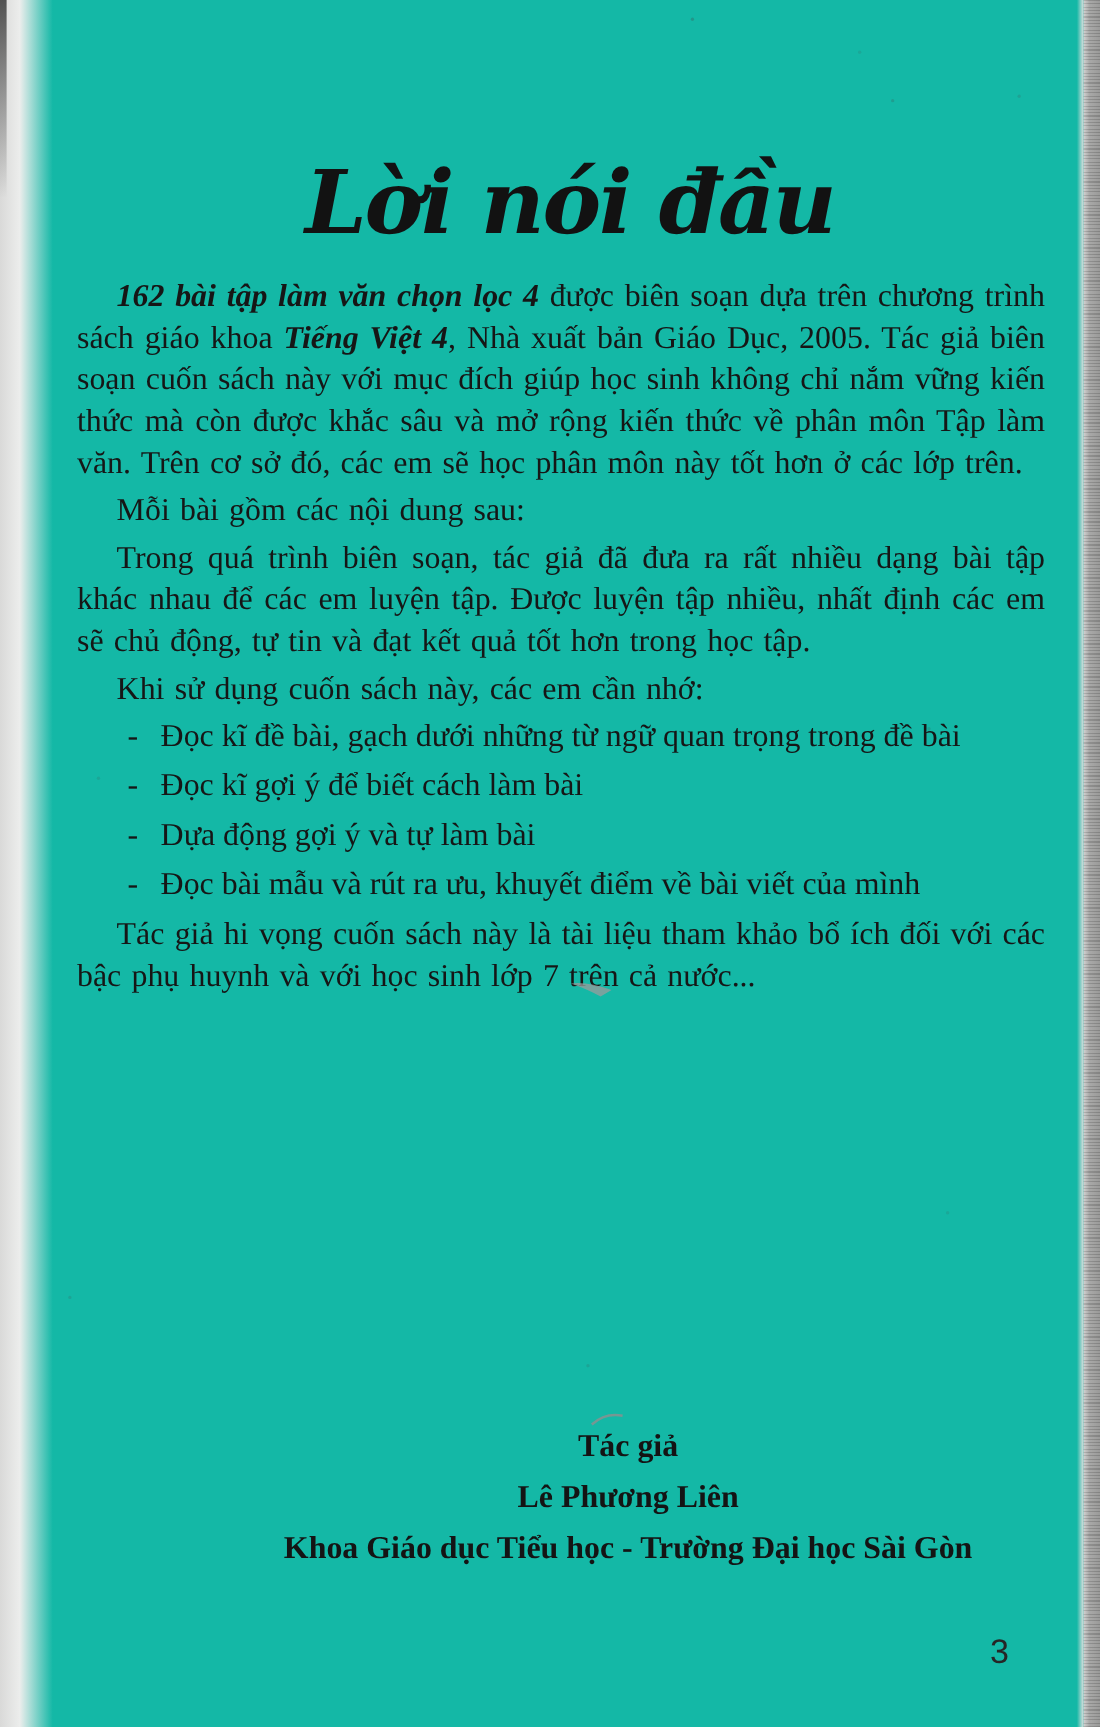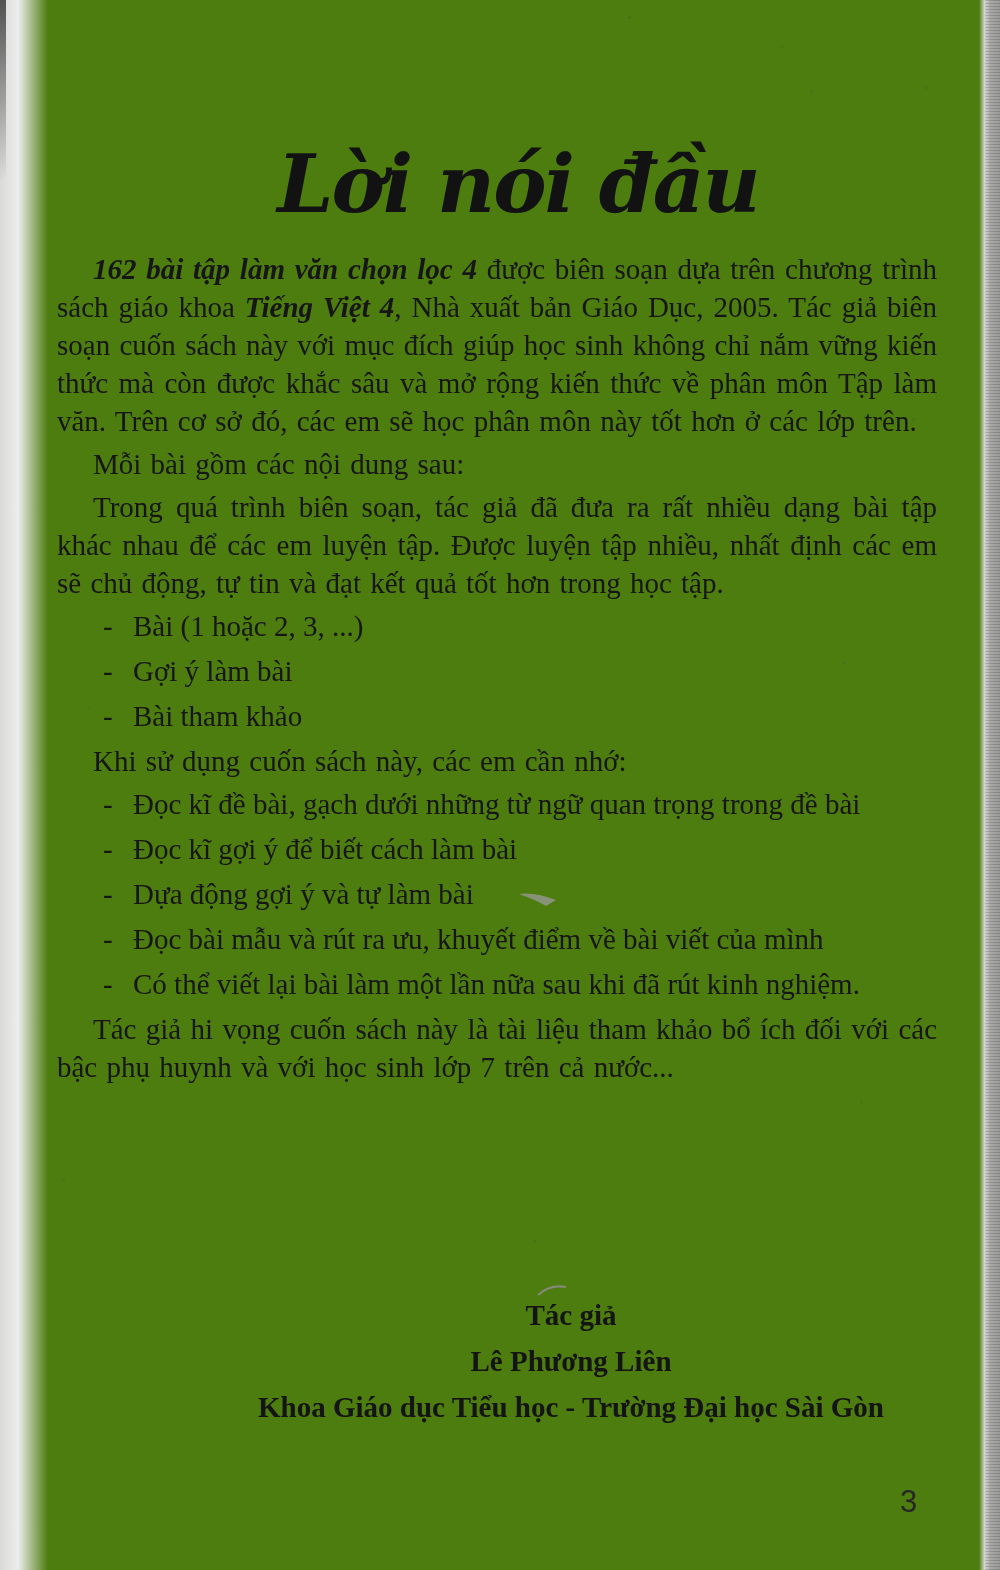--- a/index.html
+++ b/index.html
@@ -1,21 +1,21 @@
 <!DOCTYPE html>
 <html lang="vi"><head>
 <meta charset="utf-8">
 <style>
   html, body { margin: 0; padding: 0; background: #ffffff; }
 
   .page {
     position: relative;
     width: 1000px;
     height: 1570px;
-    background: #4d7c0f;
+    background: #14b8a6;
     overflow: hidden;
     font-family: "Liberation Serif", serif;
     color: #161616;
   }
 
   
   .edge-left {
     position: absolute; left: 0; top: 0; bottom: 0; width: 48px;
     background: linear-gradient(to right, #d9d9d8 0px, #ecedec 18px, rgba(252,252,251,0) 48px);
   }
@@ -50,21 +50,21 @@
     position: absolute; top: 78px; left: 18px; width: 1000px;
     text-align: center;
     font-family: "DejaVu Serif", serif;
     font-style: italic; font-weight: bold;
     font-size: 80px; line-height: 104px;
     letter-spacing: -2px;
     color: #121212;
   }
 
   .content {
-    position: absolute; left: 57px; top: 250px; width: 880px;
+    position: absolute; left: 70px; top: 250px; width: 880px;
     font-size: 29px; line-height: 38px;
     text-align: justify;
   }
   .content p { margin: 0 0 5px 0; text-indent: 36px; word-spacing: 2px; }
   .bi { font-weight: bold; font-style: italic; }
 
   ul.dash-list { list-style: none; margin: 2px 0 5px 0; padding: 0 0 0 46px; }
   ul.dash-list li { margin: 0 0 7px 0; white-space: nowrap; }
   ul.dash-list .dash { display: inline-block; width: 30px; }
 
@@ -96,34 +96,28 @@
   <h1 class="title">Lời nói đầu</h1>
 
   <div class="content">
 
     <p><span class="bi">162 bài tập làm văn chọn lọc 4</span><span> được biên soạn dựa trên chương trình sách giáo khoa </span><span class="bi">Tiếng Việt 4</span><span>, Nhà xuất bản Giáo Dục, 2005. Tác giả biên soạn cuốn sách này với mục đích giúp học sinh không chỉ nắm vững kiến thức mà còn được khắc sâu và mở rộng kiến thức về phân môn Tập làm văn. Trên cơ sở đó, các em sẽ học phân môn này tốt hơn ở các lớp trên.</span></p>
 
     <p>Mỗi bài gồm các nội dung sau:</p>
 
     <p>Trong quá trình biên soạn, tác giả đã đưa ra rất nhiều dạng bài tập khác nhau để các em luyện tập. Được luyện tập nhiều, nhất định các em sẽ chủ động, tự tin và đạt kết quả tốt hơn trong học tập.</p>
 
-    <ul class="dash-list">
-      <li><span class="dash">-</span><span>Bài (1 hoặc 2, 3, ...)</span></li>
-      <li><span class="dash">-</span><span>Gợi ý làm bài</span></li>
-      <li><span class="dash">-</span><span>Bài tham khảo</span></li>
-    </ul>
 
     <p>Khi sử dụng cuốn sách này, các em cần nhớ:</p>
 
     <ul class="dash-list">
       <li><span class="dash">-</span><span>Đọc kĩ đề bài, gạch dưới những từ ngữ quan trọng trong đề bài</span></li>
       <li><span class="dash">-</span><span>Đọc kĩ gợi ý để biết cách làm bài</span></li>
       <li><span class="dash">-</span><span>Dựa động gợi ý và tự làm bài</span></li>
       <li><span class="dash">-</span><span>Đọc bài mẫu và rút ra ưu, khuyết điểm về bài viết của mình</span></li>
-      <li><span class="dash">-</span><span>Có thể viết lại bài làm một lần nữa sau khi đã rút kinh nghiệm.</span></li>
     </ul>
 
     <p>Tác giả hi vọng cuốn sách này là tài liệu tham khảo bổ ích đối với các bậc phụ huynh và với học sinh lớp 7 trên cả nước...</p>
 
 
   </div>
 
   <div class="signature">
     <div>Tác giả</div>
     <div>Lê Phương Liên</div>

